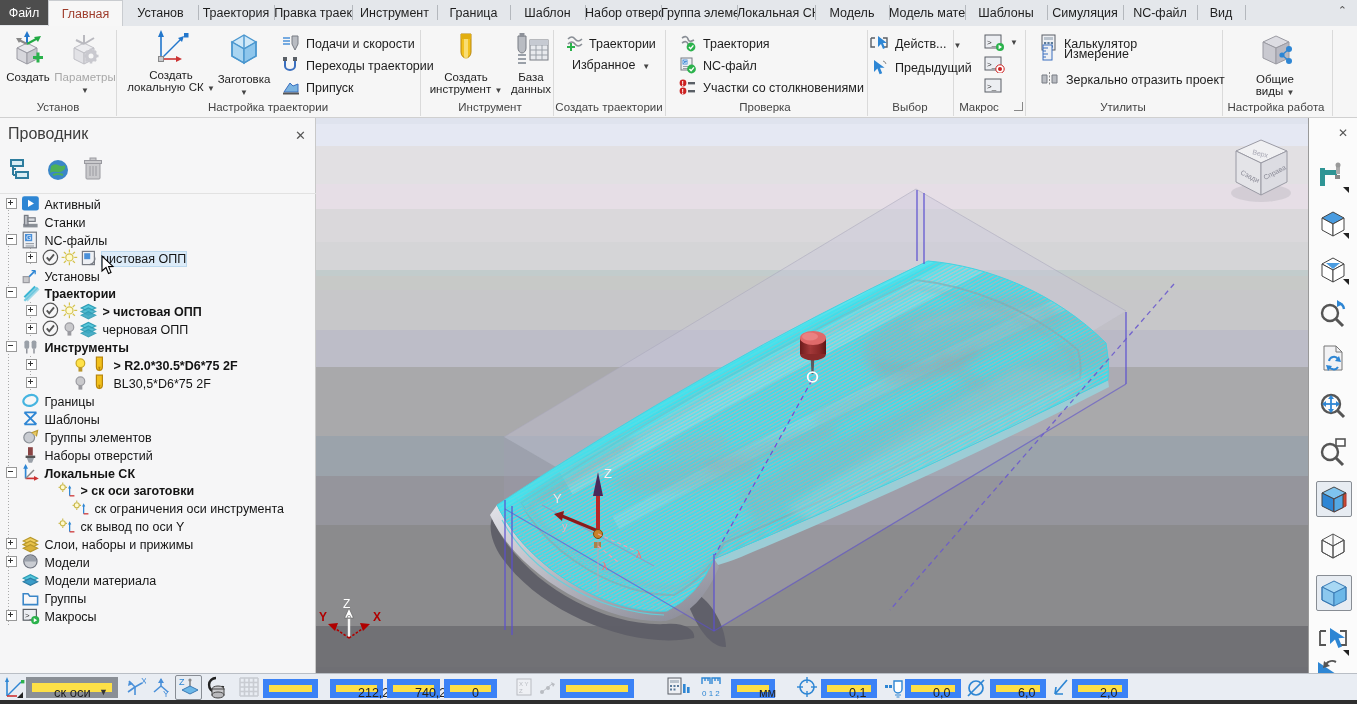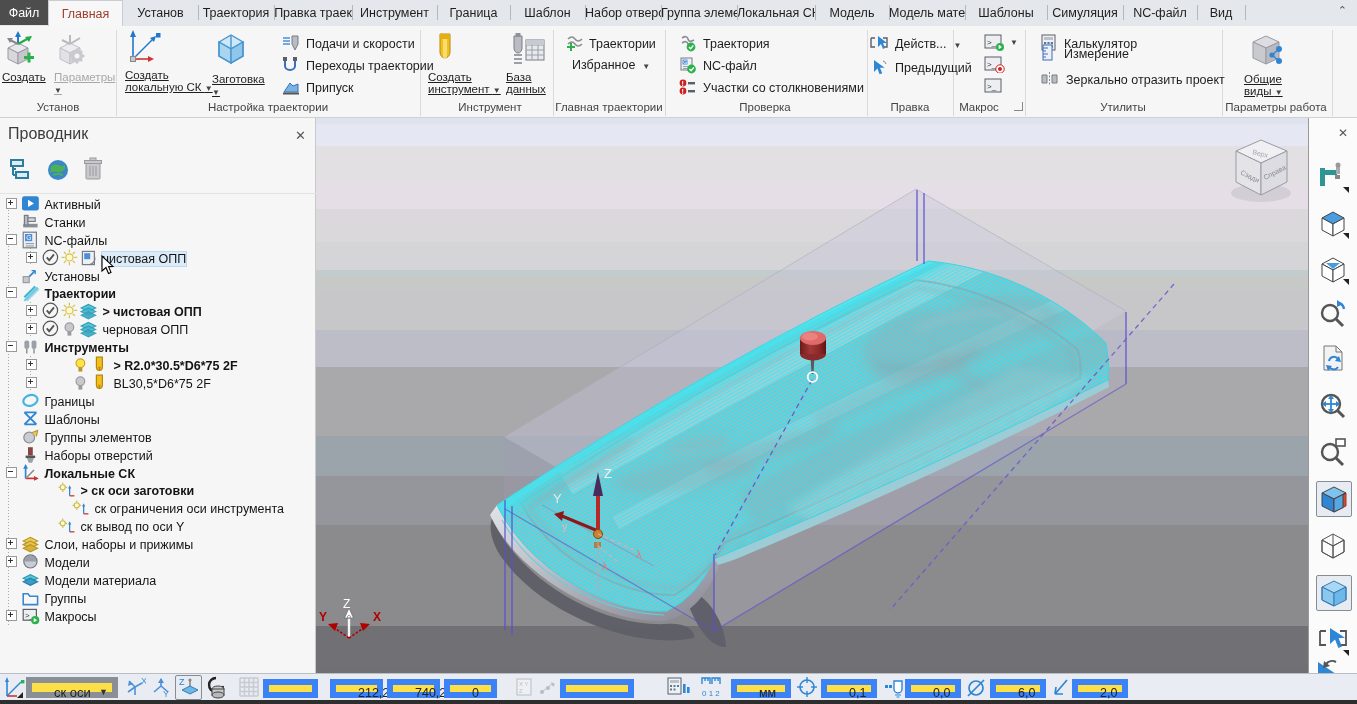--- a/index.html
+++ b/index.html
@@ -4,21 +4,21 @@
 html,body{margin:0;padding:0;}
 body{width:1357px;height:704px;position:relative;overflow:hidden;
  font-family:"Liberation Sans",sans-serif;background:#f0f0f0;font-size:12px;}
 .abs{position:absolute;}
 #tabbar{left:0;top:0;width:1357px;height:26px;background:#e4e7eb;}
 .tab{position:absolute;top:0;height:25px;line-height:26px;text-align:center;font-size:12.5px;color:#1e1e1e;white-space:nowrap;overflow:hidden;}
 .tsep{position:absolute;top:5px;height:15px;width:1px;background:#b4b8bd;}
 #ribbon{left:0;top:26px;width:1357px;height:92px;background:#f6f6f6;border-bottom:1px solid #d0d0d0;box-sizing:border-box;}
 .rsep{position:absolute;top:30px;height:86px;width:1px;background:#dadada;}
 .glabel{position:absolute;height:14px;line-height:14px;font-size:11.5px;color:#444;text-align:center;white-space:nowrap;}
-.bigbtn{position:absolute;text-align:left;font-size:11.5px;color:#1e1e1e;line-height:12.5px;text-decoration:underline;}
+.bigbtn{position:absolute;text-align:center;font-size:11.5px;color:#1e1e1e;line-height:12.5px;}
 .srow{position:absolute;height:18px;line-height:18px;font-size:12.5px;color:#1e1e1e;white-space:nowrap;}
 .srow svg{vertical-align:-4px;margin-right:6px;}
 .dd{font-size:8px;color:#444;}
 #explorer{left:0;top:118px;width:316px;height:555px;background:#f6f6f7;border-right:1px solid #c9c9c9;box-sizing:border-box;}
 .trow{position:absolute;height:18px;line-height:18px;white-space:nowrap;font-size:12.5px;color:#141414;}
 .ticon{display:inline-block;vertical-align:-4px;margin-right:1px;}
 .hl{background:#dcebf8;outline:1px solid #bcd9ef;}
 #viewport{left:316px;top:118px;width:992px;height:555px;}
 #rightbar{left:1308px;top:118px;width:49px;height:573px;background:#fbfbfb;border-left:1px solid #999;box-sizing:border-box;}
 .rbtn{position:absolute;left:8px;width:36px;height:36px;}
@@ -68,26 +68,26 @@
 <div class="rsep abs" style="left:553px;"></div>
 <div class="rsep abs" style="left:665px;"></div>
 <div class="rsep abs" style="left:867px;"></div>
 <div class="rsep abs" style="left:953px;"></div>
 <div class="rsep abs" style="left:1025px;"></div>
 <div class="rsep abs" style="left:1222px;"></div>
 <div class="rsep abs" style="left:1332px;"></div>
 <div class="glabel abs" style="left:10px;width:96px;top:100px;">Установ</div>
 <div class="glabel abs" style="left:160px;width:216px;top:100px;">Настройка траектории</div>
 <div class="glabel abs" style="left:430px;width:120px;top:100px;">Инструмент</div>
-<div class="glabel abs" style="left:550px;width:118px;top:100px;">Главная траектории</div>
+<div class="glabel abs" style="left:550px;width:118px;top:100px;">Создать траектории</div>
 <div class="glabel abs" style="left:700px;width:130px;top:100px;">Проверка</div>
-<div class="glabel abs" style="left:870px;width:80px;top:100px;">Правка</div>
+<div class="glabel abs" style="left:870px;width:80px;top:100px;">Выбор</div>
 <div class="glabel abs" style="left:948px;width:62px;top:100px;">Макрос</div>
 <div class="glabel abs" style="left:1030px;width:186px;top:100px;">Утилиты</div>
-<div class="glabel abs" style="left:1216px;width:120px;top:100px;">Параметры работа</div>
+<div class="glabel abs" style="left:1216px;width:120px;top:100px;">Настройка работа</div>
 <div class="abs" style="left:1014px;top:102px;width:8px;height:8px;border:1px solid #888;border-top:none;border-left:none;"></div>
 <div class="bigbtn abs" style="left:2px;top:30px;width:52px;color:#1e1e1e;"><svg width="34" height="36" viewBox="0 0 34 36" style="">
 <polygon points="6,18 16,13 26,18 16,23" fill="#e8e8ec" stroke="#9a9aa2"></polygon>
 <polygon points="6,18 16,23 16,34 6,29" fill="#d7d7dc" stroke="#9a9aa2"></polygon>
 <polygon points="26,18 16,23 16,34 26,29" fill="#c6c6cc" stroke="#9a9aa2"></polygon>
 <line x1="16" y1="14" x2="16" y2="4" stroke="#2277cc" stroke-width="2"></line>
 <polygon points="16,1 13,7 19,7" fill="#2277cc"></polygon>
 <line x1="16" y1="14" x2="27" y2="8" stroke="#22aa44" stroke-width="2"></line>
 <polygon points="30,6 23,7 27,12" fill="#22aa44"></polygon>
 <line x1="16" y1="14" x2="8" y2="10" stroke="#888" stroke-width="2"></line>
@@ -804,21 +804,21 @@
       <g stroke="#2e86d4" stroke-width="1.4" fill="none">
         <path d="M2 8 V2 h8 v6"></path>
         <path d="M12 8 V2 h8 v6"></path>
         <line x1="5" y1="2" x2="5" y2="5"></line>
         <line x1="8" y1="2" x2="8" y2="5"></line>
         <line x1="15" y1="2" x2="15" y2="5"></line>
         <line x1="18" y1="2" x2="18" y2="5"></line>
       </g>
       <text x="2" y="20" font-size="8" fill="#2e86d4">0 1 2</text>
     </svg></div>
-<div class="sfield" style="left:731px;width:60px;">мм</div>
+<div class="sfield" style="left:731px;width:44px;">мм</div>
 <div class="abs" style="left:797px;top:677px;"><svg width="21" height="21" viewBox="0 0 21 21" style="">
       <circle cx="10" cy="10" r="7" fill="none" stroke="#2e86d4" stroke-width="1.6"></circle>
       <g stroke="#2e86d4" stroke-width="1.4">
         <line x1="10" y1="0" x2="10" y2="6"></line>
         <line x1="10" y1="14" x2="10" y2="20"></line>
         <line x1="0" y1="10" x2="6" y2="10"></line>
         <line x1="14" y1="10" x2="20" y2="10"></line>
       </g>
     </svg></div>
 <div class="sfield" style="left:821px;width:56px;">0,1</div>

